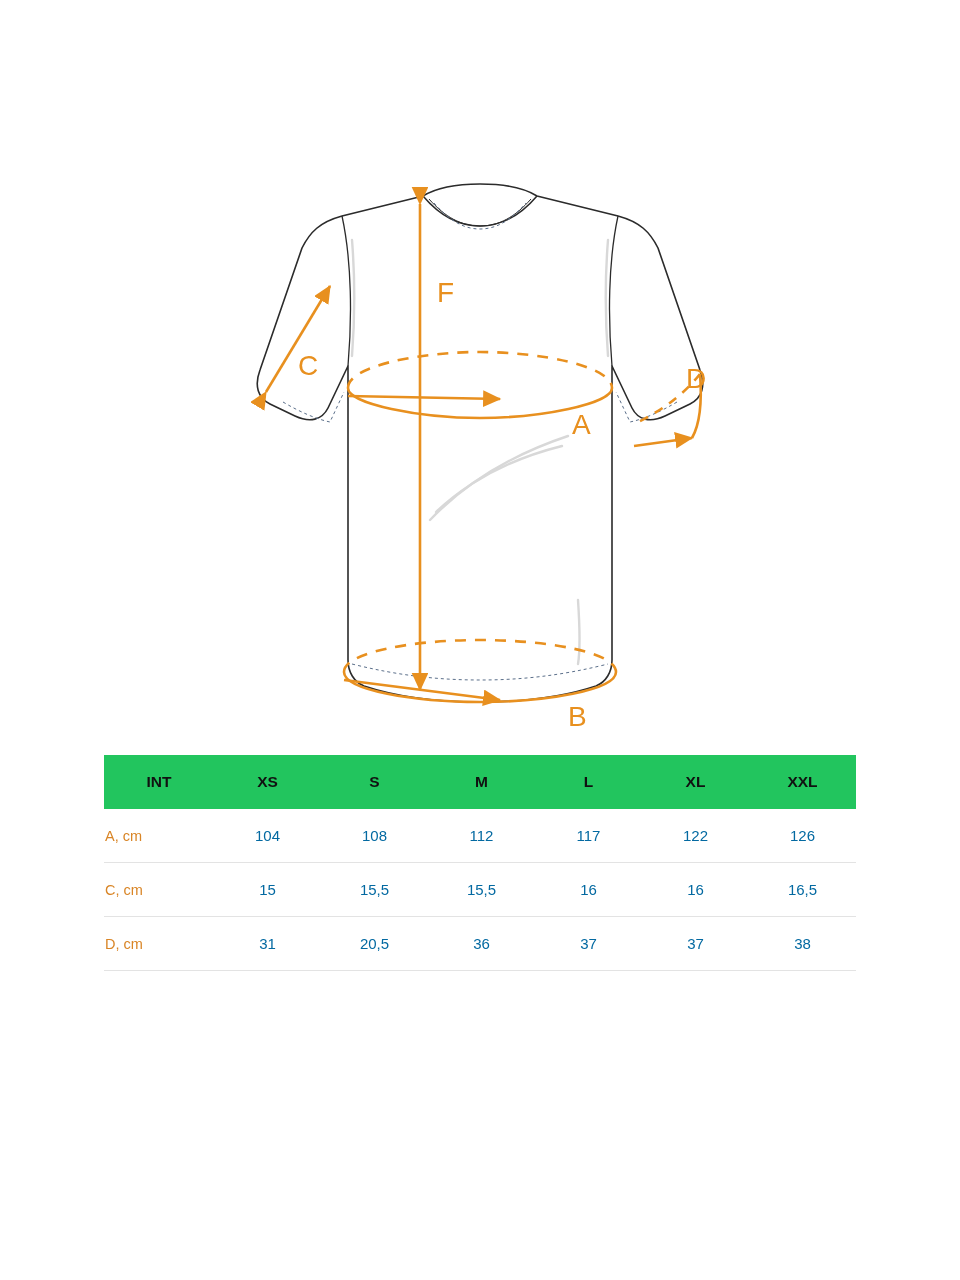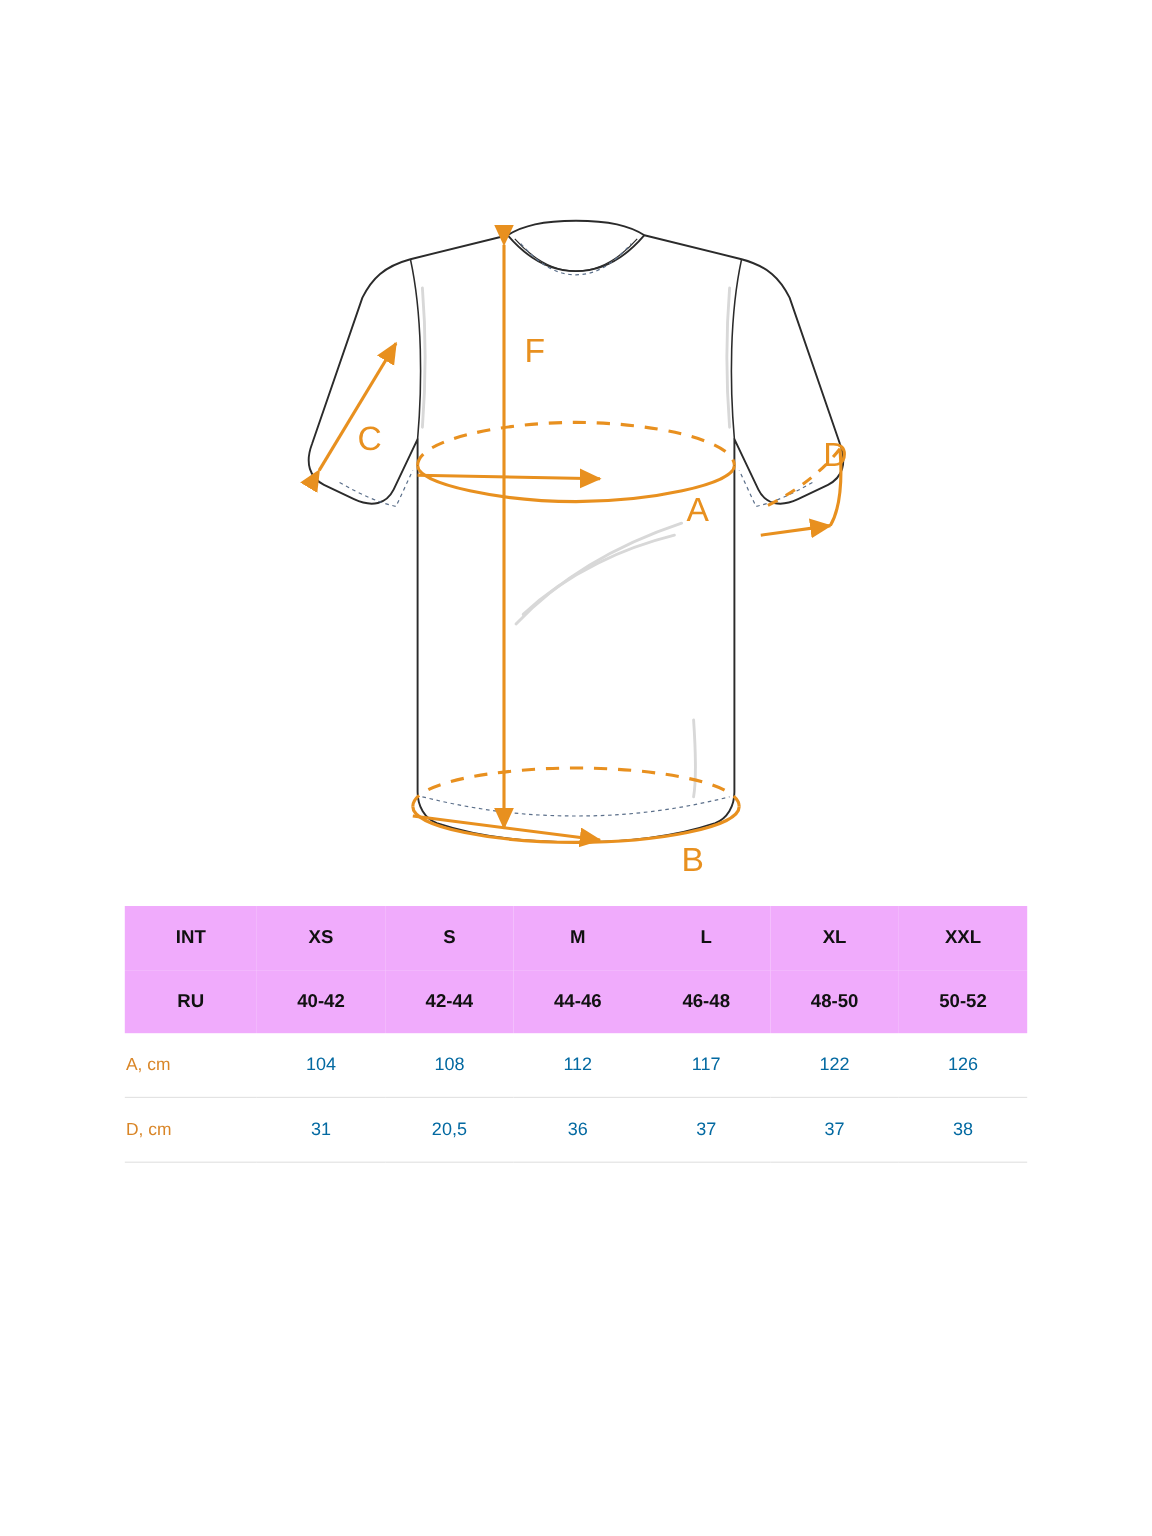--- a/index.html
+++ b/index.html
@@ -41,21 +41,21 @@
     width: 752px;
     border-collapse: collapse;
     table-layout: fixed;
   }
   .size-table td {
     text-align: center;
     vertical-align: middle;
     font-size: 15px;
   }
   .size-table .head-row td {
-    background: #f0abfc;
+    background: #22c55e;
     font-weight: bold;
     color: #111;
     height: 50px;
     font-size: 15.5px;
   }
   .size-table .head-row.first td {
     height: 52px;
   }
   .size-table .label-col {
     width: 108px;
@@ -179,40 +179,40 @@
     <tbody>
       <tr class="head-row first">
         <td class="label-col">INT</td>
         <td>XS</td>
         <td>S</td>
         <td>M</td>
         <td>L</td>
         <td>XL</td>
         <td>XXL</td>
       </tr>
-      <tr class="head-row">
-        <td class="label-col">RU</td>
-        <td>40-42</td>
-        <td>42-44</td>
-        <td>44-46</td>
-        <td>46-48</td>
-        <td>48-50</td>
-        <td>50-52</td>
-      </tr>
 
       <tr class="measure-row">
         <td class="row-label">A, cm</td>
         <td>104</td>
         <td>108</td>
         <td>112</td>
         <td>117</td>
         <td>122</td>
         <td>126</td>
       </tr>
       <tr class="measure-row">
+        <td class="row-label">C, cm</td>
+        <td>15</td>
+        <td>15,5</td>
+        <td>15,5</td>
+        <td>16</td>
+        <td>16</td>
+        <td>16,5</td>
+      </tr>
+      <tr class="measure-row">
         <td class="row-label">D, cm</td>
         <td>31</td>
         <td>20,5</td>
         <td>36</td>
         <td>37</td>
         <td>37</td>
         <td>38</td>
       </tr>
     </tbody>
   </table>

